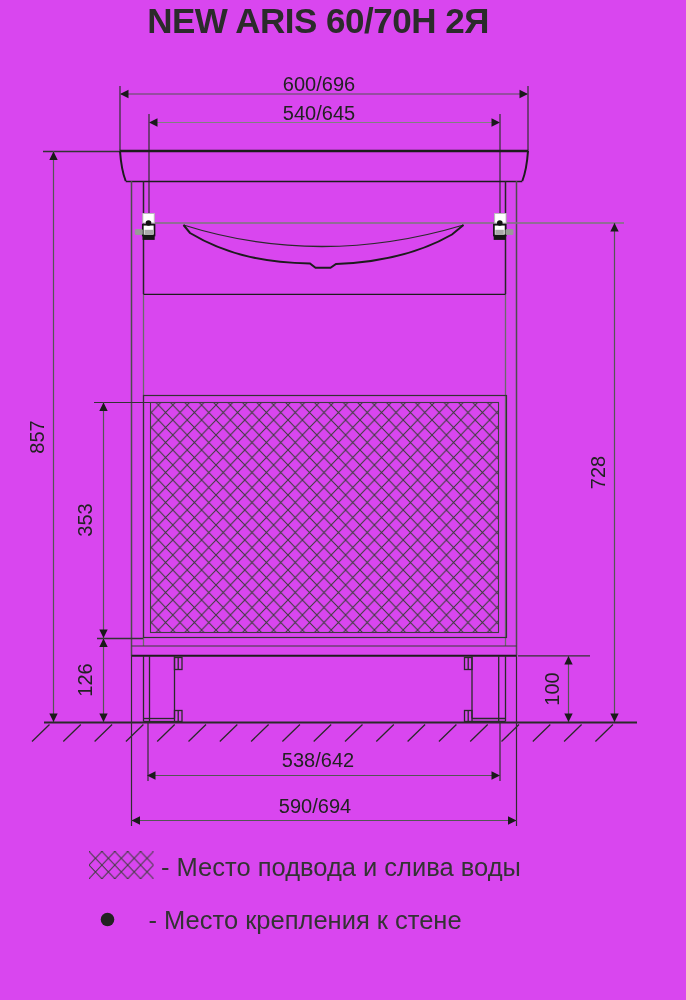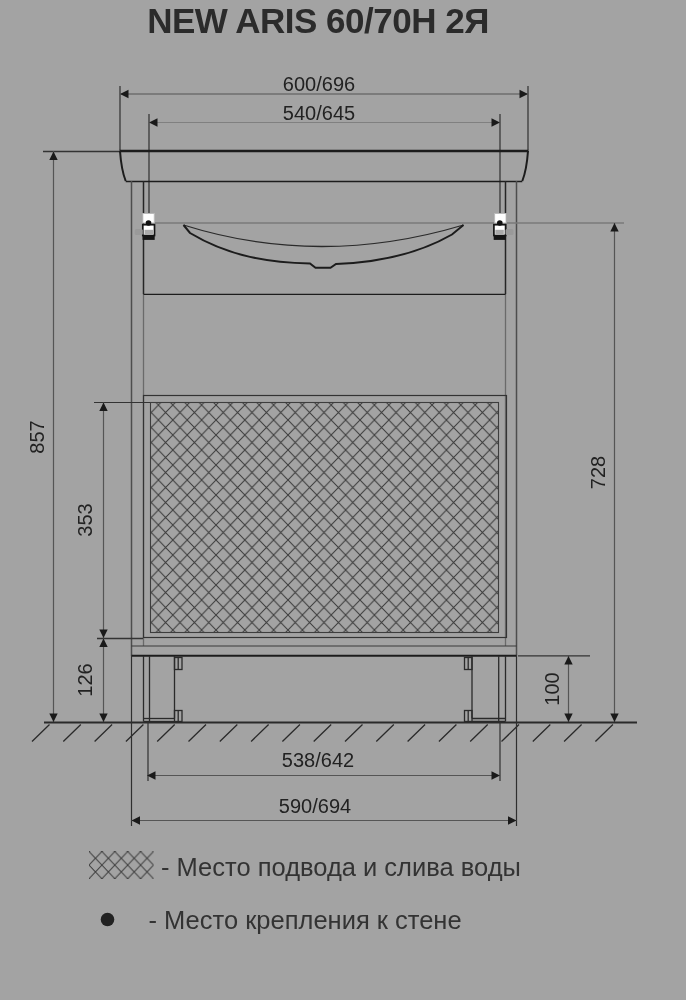--- a/index.html
+++ b/index.html
@@ -1,16 +1,16 @@
 <!DOCTYPE html>
 <html><head>
 <meta charset="utf-8">
 <style>
   html,body{margin:0;padding:0;background:#ffffff;}
-  .page{width:686px;height:1000px;position:relative;background:#a3a3a3;font-family:"Liberation Sans",sans-serif;}
+  .page{width:686px;height:1000px;position:relative;background:#d946ef;font-family:"Liberation Sans",sans-serif;}
   text{font-family:"Liberation Sans",sans-serif;}
 </style>
 </head>
 <body>
 <div class="page">
 <svg width="686" height="1000" viewBox="0 0 686 1000" xmlns="http://www.w3.org/2000/svg">
 <defs>
   <pattern id="xh" width="14.4" height="15" patternUnits="userSpaceOnUse">
     <path d="M0,0 L14.4,15 M14.4,0 L0,15 M-0.5,14.5 L0.5,15.5 M13.9,-0.5 L14.9,0.5" stroke="#3d3d3d" stroke-width="1.05" fill="none"></path>
   </pattern>

